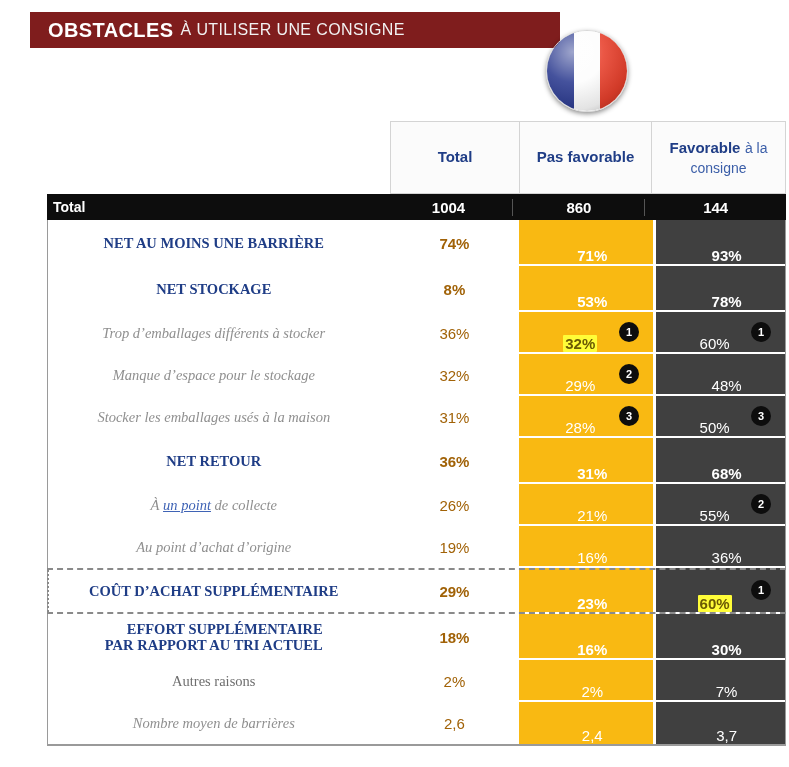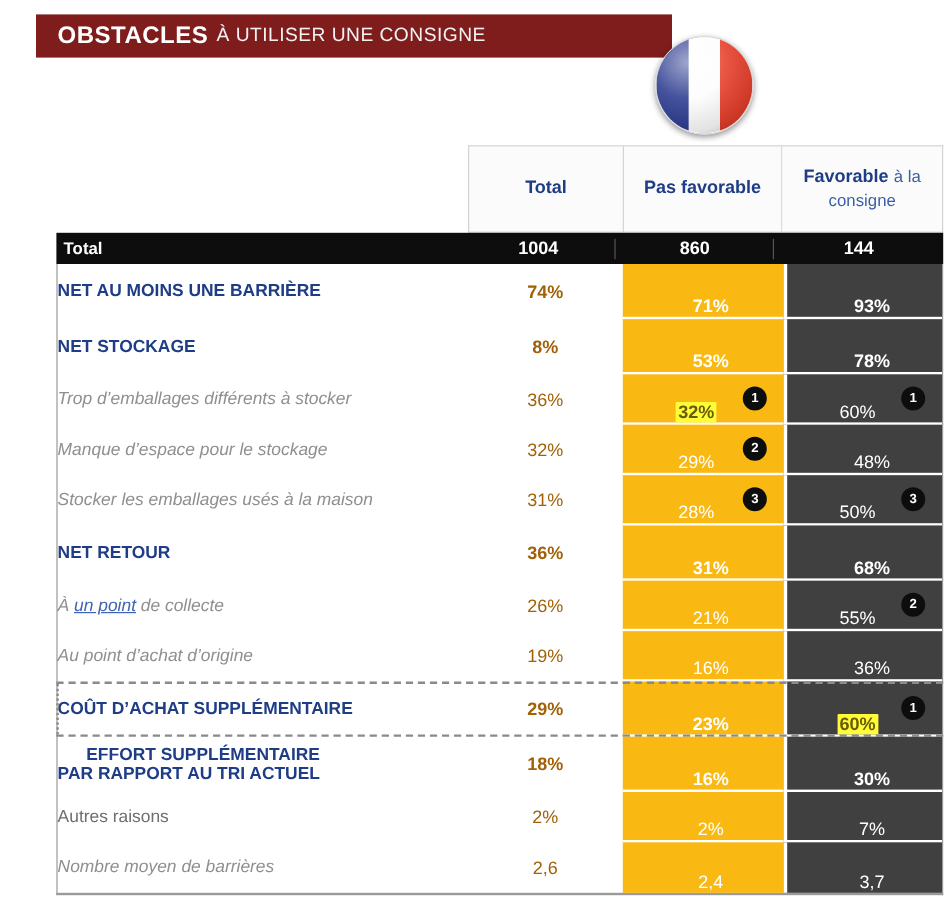--- a/index.html
+++ b/index.html
@@ -105,24 +105,25 @@
     box-sizing:border-box;
     background:#ffffff;
   }
   .row{
     display:flex;
     align-items:stretch;
     position:relative;
   }
   .row .label{
     width:342px;
-    display:flex;align-items:center;justify-content:flex-start;
+    display:flex;align-items:center;justify-content:center;
     padding-right:10px;
     box-sizing:border-box;
     text-align:right;
+    font-family:Liberation Serif, serif;
   }
   .row .total{
     width:130px;
     display:flex;align-items:center;justify-content:center;
     box-sizing:border-box;
     color:#a16207;
   }
   .row .fav,.row .nofav{
     width:134px;
     display:flex;align-items:flex-end;justify-content:center;

